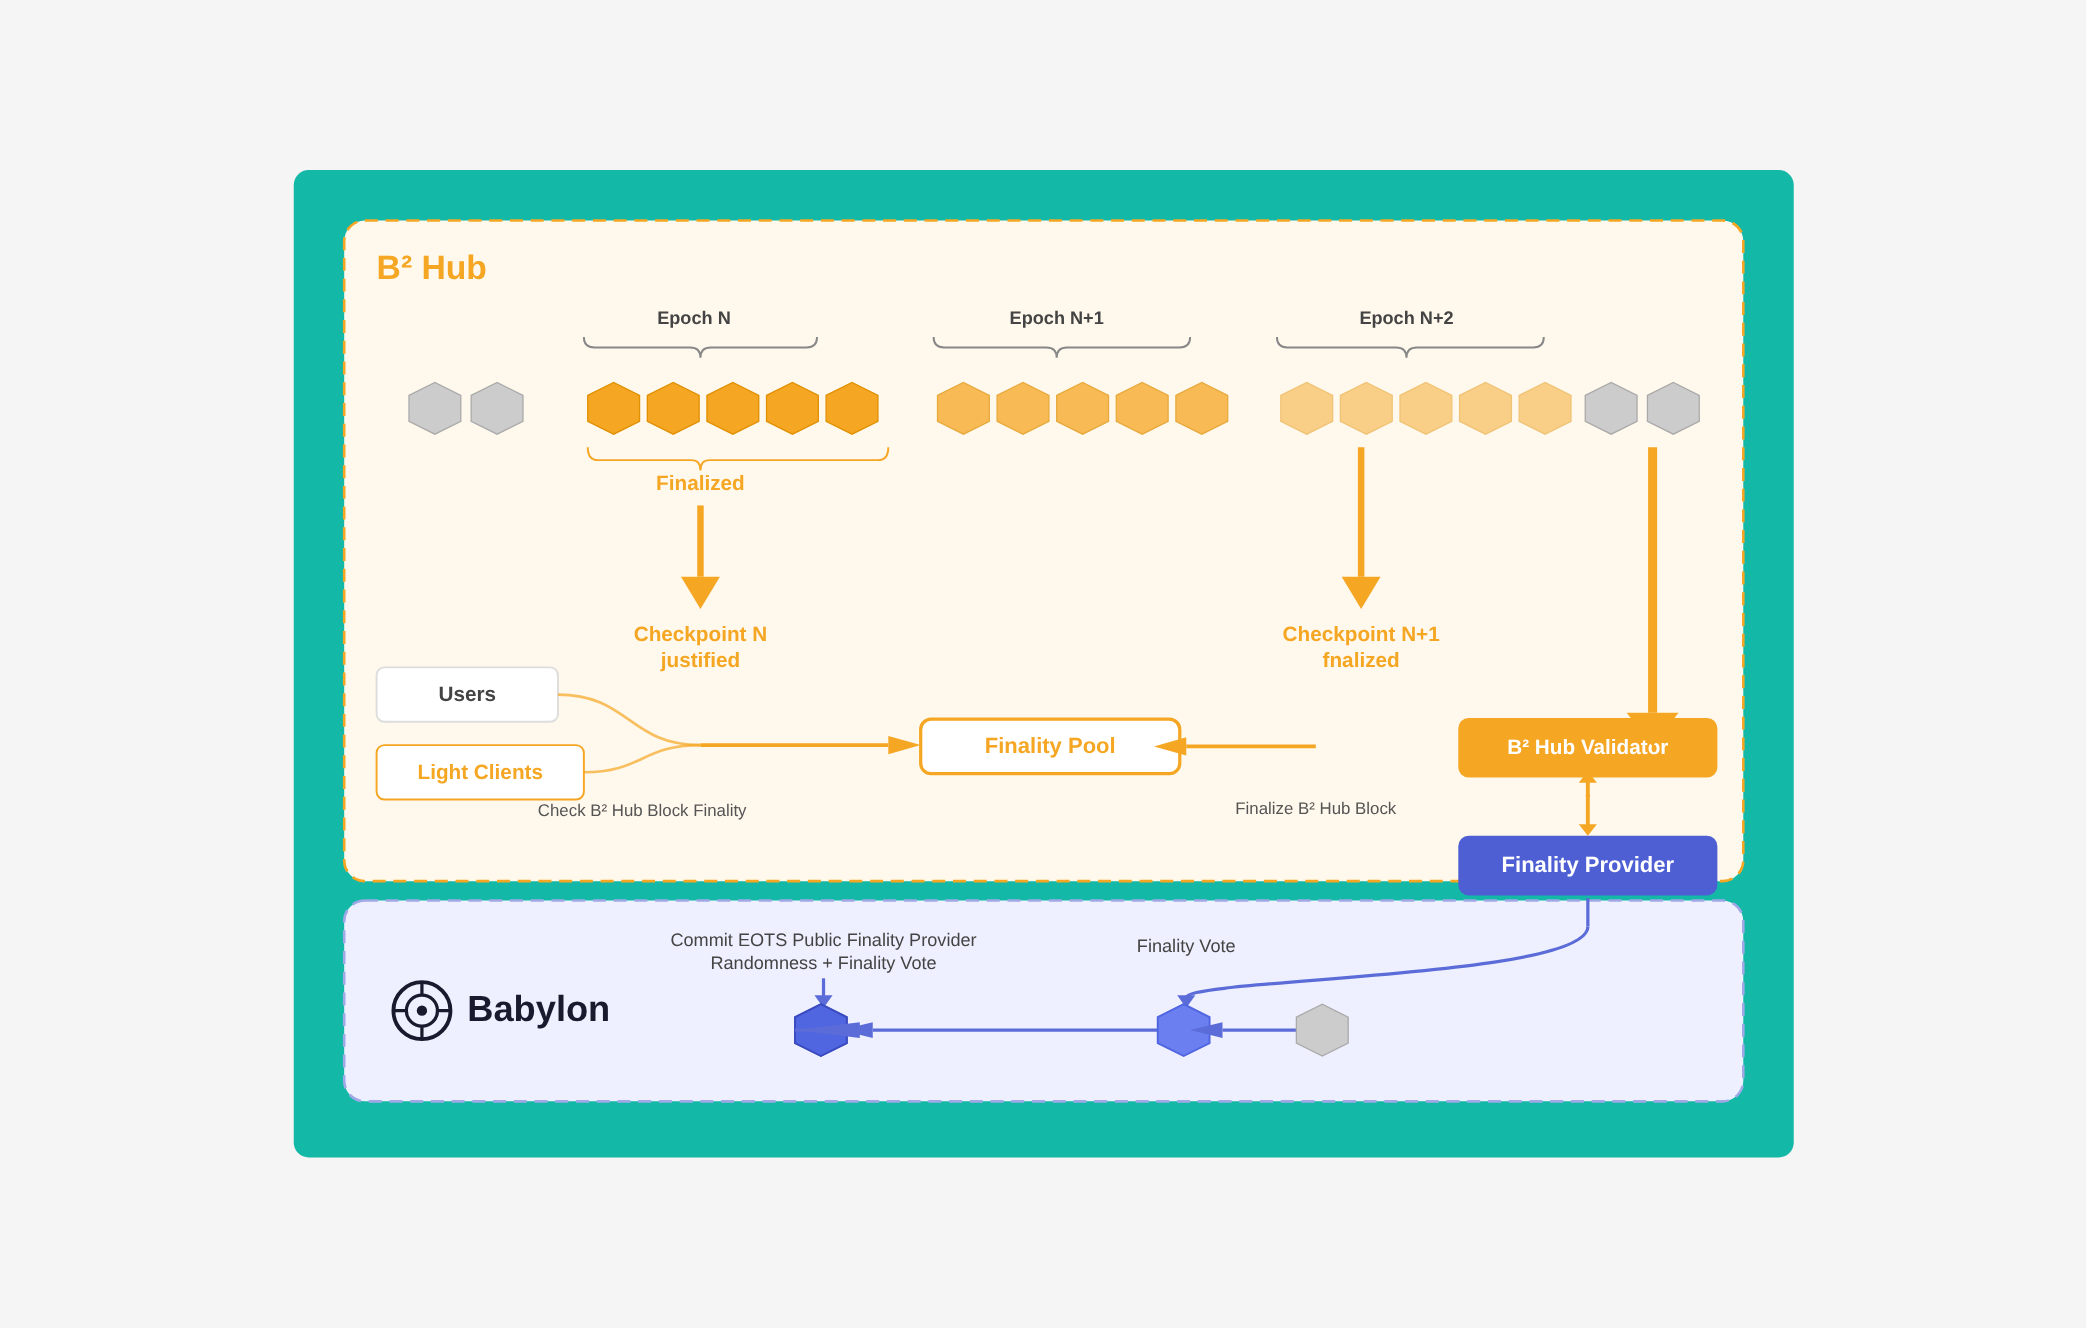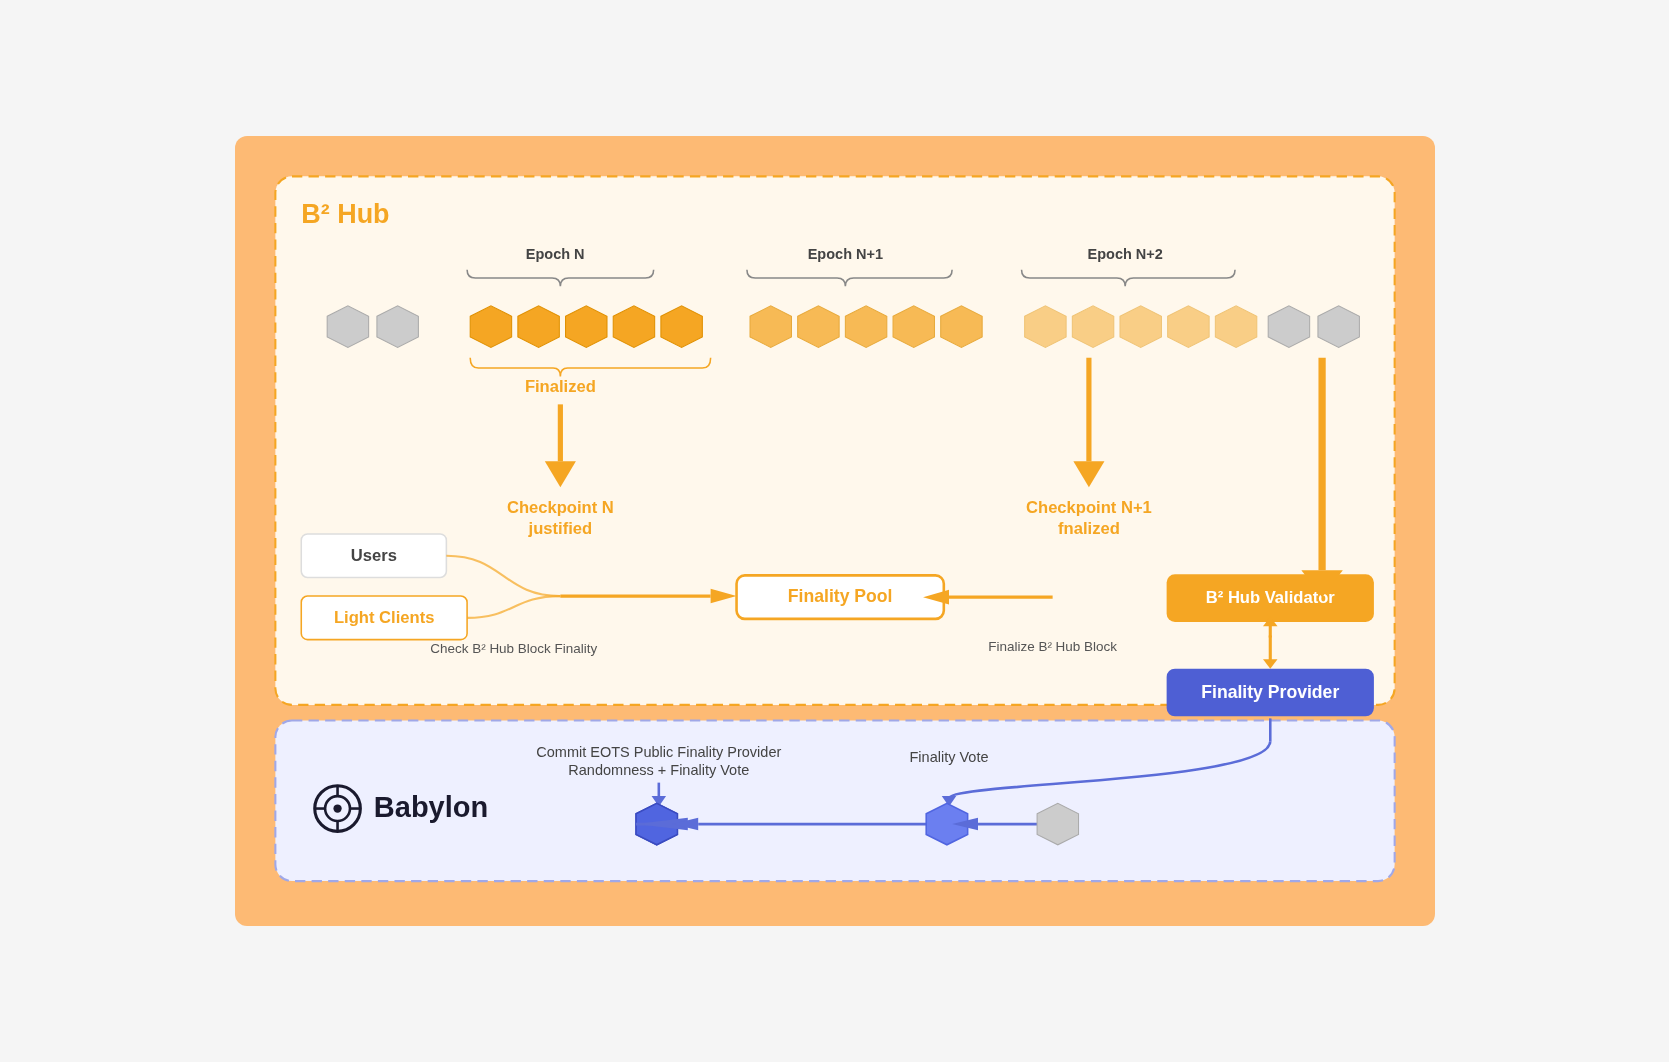--- a/index.html
+++ b/index.html
@@ -6,21 +6,21 @@
     body {
       background: #f5f5f5;
       font-family: -apple-system, BlinkMacSystemFont, 'Segoe UI', sans-serif;
       display: flex;
       justify-content: center;
       align-items: center;
       min-height: 100vh;
       padding: 20px;
     }
     .diagram-wrapper {
-      background: #fdba74;
+      background: #14b8a6;
       padding: 30px;
       border-radius: 12px;
       max-width: 1200px;
       width: 100%;
     }
   </style>
 </head>
 <body>
 
 <div class="diagram-wrapper">

